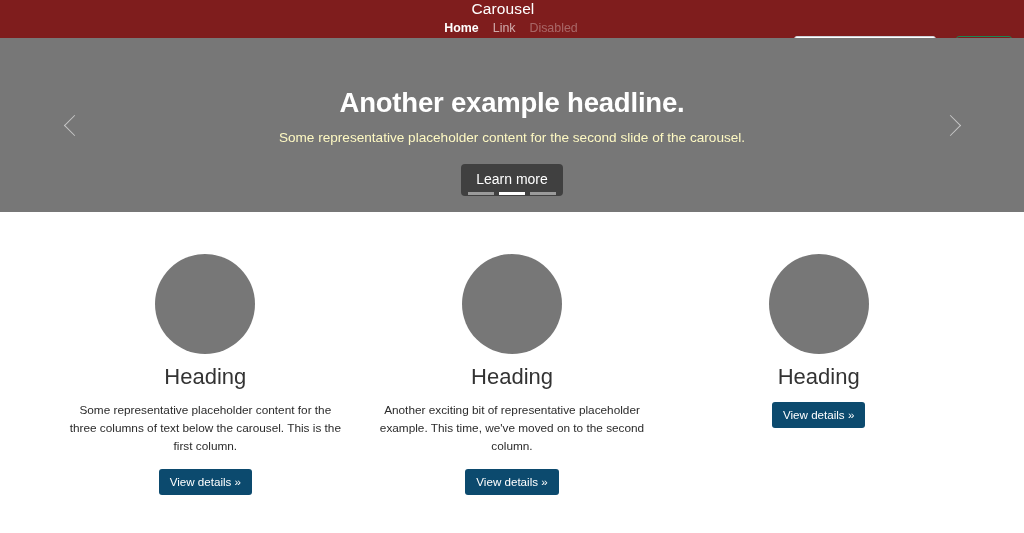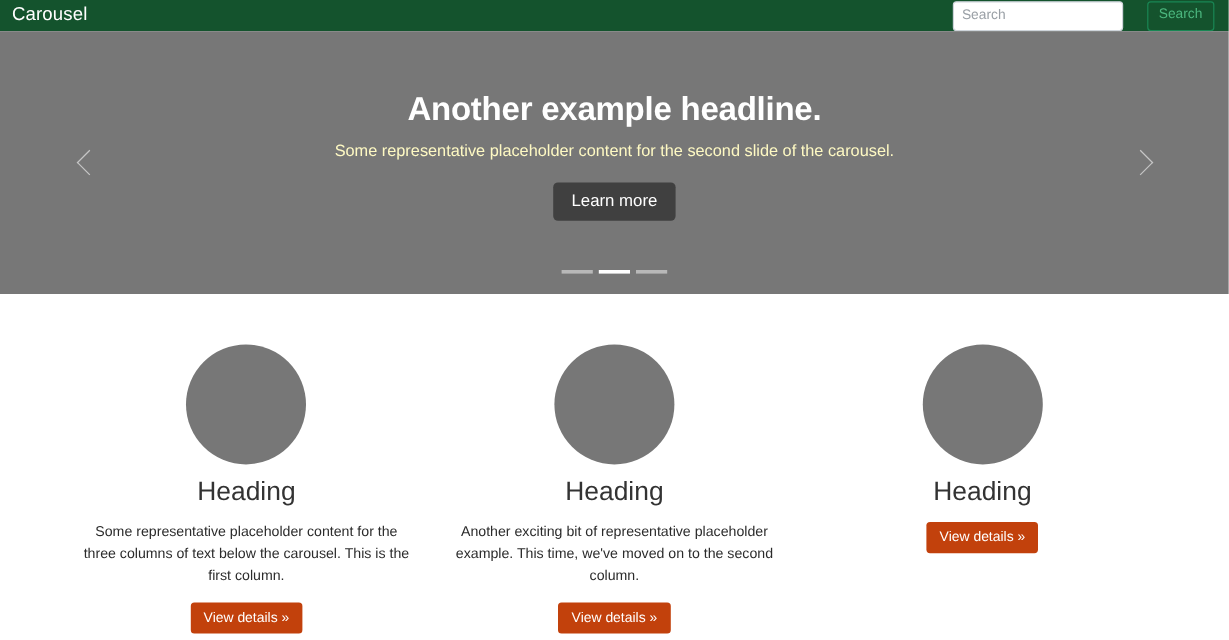--- a/index.html
+++ b/index.html
@@ -12,26 +12,27 @@
 
   body {
     font-family: "Liberation Sans", "DejaVu Sans", sans-serif;
     background: #ffffff;
     color: #212529;
     -webkit-font-smoothing: antialiased;
   }
 
   
   .navbar {
-    height: 26px;
-    background: #14532d;
+    height: 38px;
+    background: #7f1d1d;
     display: flex;
     align-items: center;
     padding: 0 12px 0 10px;
     position: relative;
+    flex-direction: column;
   }
 
   .navbar-brand {
     color: #ffffff;
     font-size: 15.5px;
     font-weight: 400;
     letter-spacing: .1px;
     margin-right: 16px;
     white-space: nowrap;
     text-decoration: none;
@@ -84,21 +85,21 @@
     font-size: 11.5px;
     font-family: inherit;
     cursor: pointer;
     line-height: 1;
     white-space: nowrap;
   }
 
   
   .carousel {
     position: relative;
-    height: 219px;
+    height: 174px;
     background: #777777;
     overflow: hidden;
   }
 
   .carousel-caption {
     position: absolute;
     left: 0;
     right: 0;
     top: 50px;
     text-align: center;
@@ -212,38 +213,49 @@
   .feature-text {
     font-size: 11.8px;
     line-height: 1.5;
     color: #2b2b2b;
     margin-bottom: 14px;
     padding: 0 4px;
   }
 
   .feature-btn {
     display: inline-block;
-    background: #c2410c;
+    background: #0c4a6e;
     color: #ffffff;
     font-size: 11.6px;
     font-family: inherit;
     border: none;
     border-radius: 3px;
     padding: 6px 11px;
     cursor: pointer;
     line-height: 1.2;
     white-space: nowrap;
   }
 </style>
 </head>
 <body>
 
 <nav class="navbar">
   <a class="navbar-brand" href="#">Carousel</a>
 
+  <ul class="nav-links">
+    <li>
+      <a class="nav-link active" href="#">Home</a>
+    </li>
+    <li>
+      <a class="nav-link normal" href="#">Link</a>
+    </li>
+    <li>
+      <a class="nav-link disabled">Disabled</a>
+    </li>
+  </ul>
 
   <div class="nav-search">
     <input class="search-input" type="text" placeholder="Search" style="">
     <button class="search-btn">Search</button>
   </div>
 </nav>
 
 <section class="carousel">
 
   <button class="carousel-control prev">

